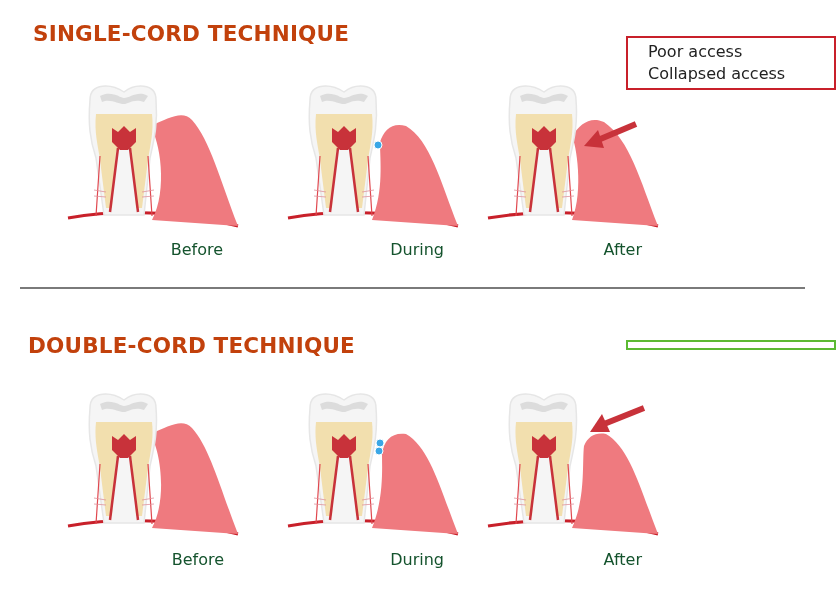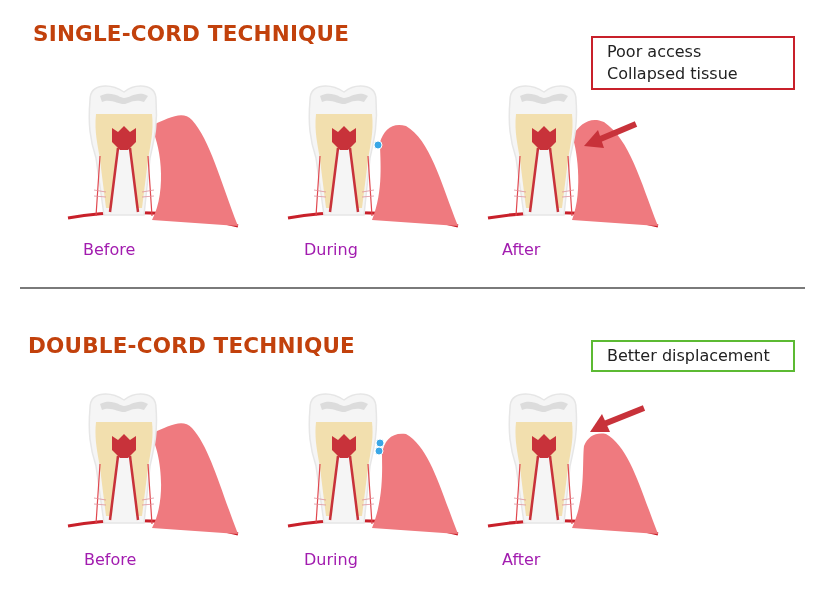--- a/index.html
+++ b/index.html
@@ -1,32 +1,32 @@
 <!DOCTYPE html>
 <html><head>
 <meta charset="utf-8">
 <style>
   html, body { margin:0; padding:0; background:#ffffff; }
   body { width:837px; height:593px; position:relative; overflow:hidden; font-family:"DejaVu Sans", sans-serif; }
   .section-title { position:absolute; left:33px; font-size:21.5px; font-weight:bold; color:#c2410c; letter-spacing:0.2px; white-space:nowrap; }
-  .note-box { position:absolute; left:591px; width:186px; padding:3px 0 3px 14px; font-size:16px; line-height:22px; color:#222; background:#fff; }
+  .note-box { position:absolute; left:626px; width:186px; padding:3px 0 3px 20px; font-size:16px; line-height:22px; color:#222; background:#fff; }
   .note-box.bad { border:2px solid #c8202a; }
   .note-box.good { border:2px solid #5cba33; }
   .divider { position:absolute; left:20px; width:785px; top:287px; height:2px; background:#7a7a7a; }
   .stage { position:absolute; width:200px; height:200px; }
   .stage svg { position:absolute; left:0; top:0; overflow:visible; }
-  .stage-label { position:absolute; width:140px; text-align:left; font-size:16px; color:#a21caf; }
+  .stage-label { position:absolute; width:140px; text-align:right; font-size:16px; color:#14532d; }
 </style>
 </head>
 <body>
 
 <div class="section-title" style="top:21px;">SINGLE-CORD TECHNIQUE</div>
 <div class="note-box bad" style="top:36px;">
   <div>Poor access</div>
-  <div>Collapsed tissue</div>
+  <div>Collapsed access</div>
 </div>
 
 <div class="stage" style="left:60px; top:80px;">
   <svg width="200" height="200" viewBox="0 0 200 200">
     <g class="tooth">
       <path d="M 8,138 Q 90,124 178,146" stroke="#c8202a" stroke-width="3" fill="none"></path>
       <path d="M 92,140 C 108,110 100,60 90,46 C 110,38 122,30 132,40 C 150,60 160,100 178,146 Z" fill="#ef7a7f"></path>
       <path d="M 30,20 C 30,2 52,4 64,12 C 74,4 96,2 96,20 C 98,44 94,60 90,78 L 84,135 L 44,135 L 36,78 C 30,60 28,44 30,20 Z" fill="#f5f5f5" stroke="#e6e6e6" stroke-width="1.5"></path>
       <path d="M 40,16 C 52,10 60,18 64,18 C 70,18 78,10 88,16 L 84,22 C 74,18 68,24 64,24 C 58,24 50,18 42,22 Z" fill="#dcdcdc"></path>
       <path d="M 36,34 L 92,34 C 94,52 90,66 88,80 L 82,128 L 76,128 L 72,72 C 70,66 58,66 56,72 L 52,128 L 46,128 L 40,80 C 38,66 34,52 36,34 Z" fill="#f2dfae"></path>
@@ -71,21 +71,20 @@
       <polygon points="104,66 118,50 124,68" fill="#c8323a"></polygon>
     </g>
   </svg>
 </div>
 <div class="stage-label" style="left:502px; top:240px;">After</div>
 
 <div class="divider"></div>
 
 <div class="section-title" style="top:333px; left:28px;">DOUBLE-CORD TECHNIQUE</div>
 <div class="note-box good" style="top:340px;">
-  <div>Better displacement</div>
 </div>
 
 <div class="stage" style="left:60px; top:388px;">
   <svg width="200" height="200" viewBox="0 0 200 200">
     <path d="M 8,138 Q 90,124 178,146" stroke="#c8202a" stroke-width="3" fill="none"></path>
     <path d="M 92,140 C 108,110 100,60 90,46 C 110,38 122,30 132,40 C 150,60 160,100 178,146 Z" fill="#ef7a7f"></path>
     <path d="M 30,20 C 30,2 52,4 64,12 C 74,4 96,2 96,20 C 98,44 94,60 90,78 L 84,135 L 44,135 L 36,78 C 30,60 28,44 30,20 Z" fill="#f5f5f5" stroke="#e6e6e6" stroke-width="1.5"></path>
     <path d="M 40,16 C 52,10 60,18 64,18 C 70,18 78,10 88,16 L 84,22 C 74,18 68,24 64,24 C 58,24 50,18 42,22 Z" fill="#dcdcdc"></path>
     <path d="M 36,34 L 92,34 C 94,52 90,66 88,80 L 82,128 L 76,128 L 72,72 C 70,66 58,66 56,72 L 52,128 L 46,128 L 40,80 C 38,66 34,52 36,34 Z" fill="#f2dfae"></path>
     <path d="M 52,48 L 58,52 L 64,46 L 70,52 L 76,48 L 76,62 L 68,70 L 60,70 L 52,62 Z" fill="#c8323a"></path>

